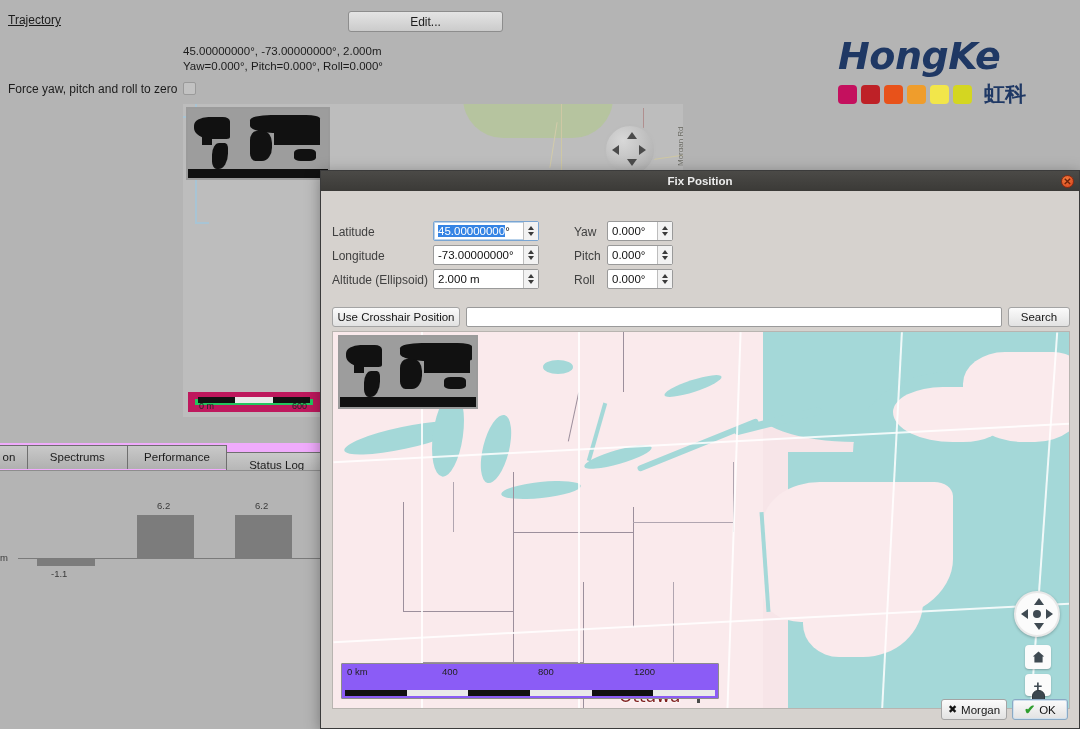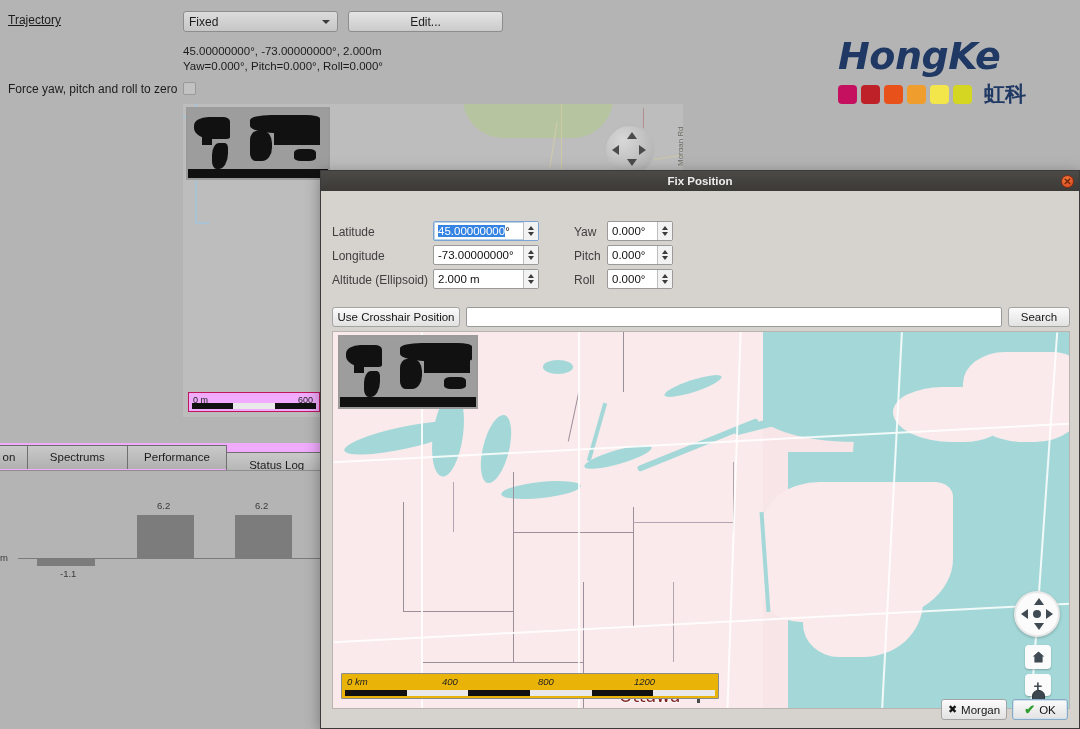--- a/index.html
+++ b/index.html
@@ -52,21 +52,21 @@
   .bgmap .landg { position: absolute; background: #b6c49f; }
   .bgmap .roadline { position: absolute; background: #c8c29a; }
   .bgmap .riverline { position: absolute; background: #a8c4d4; }
   .world-inset {
     position: absolute; border: 2px solid #9b9b9b; background: #9d9d9d;
     overflow: hidden;
   }
   .world-inset .cont { position: absolute; background: #111; }
   .bgmap .scalebar {
     position: absolute; left: 5px; bottom: 5px; width: 132px; height: 20px;
-    background: #f0abfc; border: 1px solid #be185d;
+    background: #22c55e; border: 7px solid #be185d;
   }
   .scl-txt { position: absolute; font-size: 9px; color: #222; top: 2px; }
   .scl-bars { position: absolute; left: 3px; right: 3px; bottom: 2px; height: 6px; display: flex; }
   .scl-bars i { flex: 1; height: 100%; }
   .scl-bars i:nth-child(odd) { background: #111; }
   .scl-bars i:nth-child(even) { background: #e9e9e9; }
 
   .bg-pan {
     position: absolute; left: 604px; top: 124px; width: 52px; height: 52px;
     border-radius: 50%; background: radial-gradient(circle at 35% 30%, #d8d8d8, #a9a9a9);
@@ -181,22 +181,22 @@
     text-shadow: 0 0 3px #fff, 0 0 3px #fff, 0 0 2px #fff;
     white-space: nowrap;
     margin-top: 32px;
   }
   .crosshair { position: absolute; width: 19px; height: 19px; }
   .crosshair .h { position: absolute; left: 0; top: 8px; width: 19px; height: 3px; background: #4a4a4a; }
   .crosshair .v { position: absolute; left: 8px; top: 0; width: 3px; height: 19px; background: #4a4a4a; }
   .crosshair .c { position: absolute; left: 7px; top: 7px; width: 5px; height: 5px; background: #e8662a; }
 
   .map-scalebar {
-    position: absolute; left: 8px; bottom: 9px; width: 378px; height: 26px;
-    background: #eab308; border: 1px solid #8c8c8c; border-radius: 1px; font-style: italic;
+    position: absolute; left: 8px; bottom: 9px; width: 378px; height: 36px;
+    background: #8b5cf6; border: 1px solid #8c8c8c; border-radius: 1px;
   }
   .map-scalebar .scl-txt { font-size: 9.5px; top: 2px; }
 
   
   .navpan {
     position: absolute; right: 9px; top: 259px; width: 46px; height: 46px;
     border-radius: 50%; background: #fbfbfb; border: 2px solid #e8e8e8;
     box-shadow: 0 1px 3px rgba(0,0,0,.25);
   }
   .navpan .ar { position: absolute; width: 0; height: 0; }
@@ -214,24 +214,20 @@
 </style>
 </head>
 <body>
 
 <div id="root">
 
   <div class="bg-app">
 
     <div class="form-row" style="left:8px; top:13px;text-decoration:underline;">
       <span class="lbl">Trajectory</span>
-    </div>
-    <div class="combo" style="position:absolute; left:183px; top:11px;">
-      <span>Fixed</span>
-      <span class="caret"></span>
     </div>
     <div class="btn-flat" style="position:absolute; left:348px; top:11px;">
       <span>Edit...</span>
     </div>
 
     <div class="coord-text" style="left:183px; top:44px;">45.00000000°, -73.00000000°, 2.000m</div>
     <div class="coord-text" style="left:183px; top:59px;">Yaw=0.000°, Pitch=0.000°, Roll=0.000°</div>
 
     <div class="form-row" style="left:8px; top:82px;">
       <span class="lbl">Force yaw, pitch and roll to zero</span>
@@ -294,21 +290,21 @@
         <span>Status Log</span>
       </div>
     </div>
     <div class="right-edge"></div>
 
     <div class="chartpane">
       <div class="axis-line"></div>
       <span class="y-lbl" style="left:0px; top:82px;">m</span>
 
       <div class="bar" style="left:37px; top:89px; width:58px; height:7px;"></div>
-      <span class="bar-lbl" style="left:60px; top:98px;">-1.1</span>
+      <span class="bar-lbl" style="left:51px; top:98px;">-1.1</span>
 
       <div class="bar" style="left:137px; top:45px; width:57px; height:44px;"></div>
       <span class="bar-lbl" style="left:157px; top:30px;">6.2</span>
 
       <div class="bar" style="left:235px; top:45px; width:57px; height:44px;"></div>
       <span class="bar-lbl" style="left:255px; top:30px;">6.2</span>
     </div>
     <div class="chart-divider"></div>
 
     <div class="logo">

